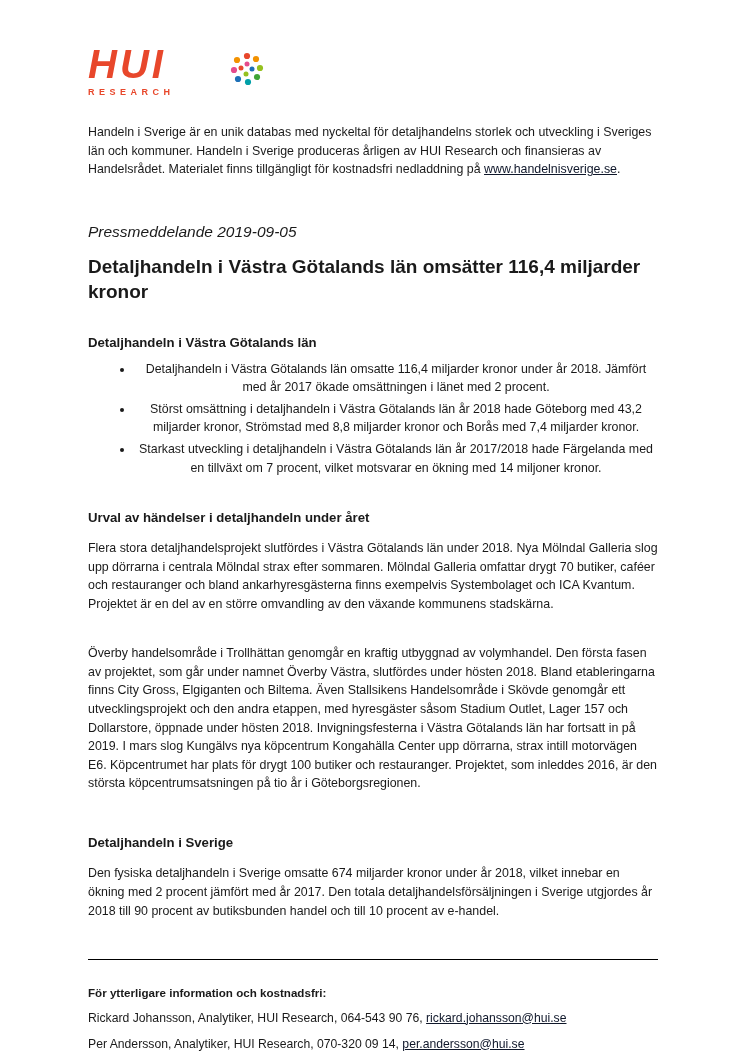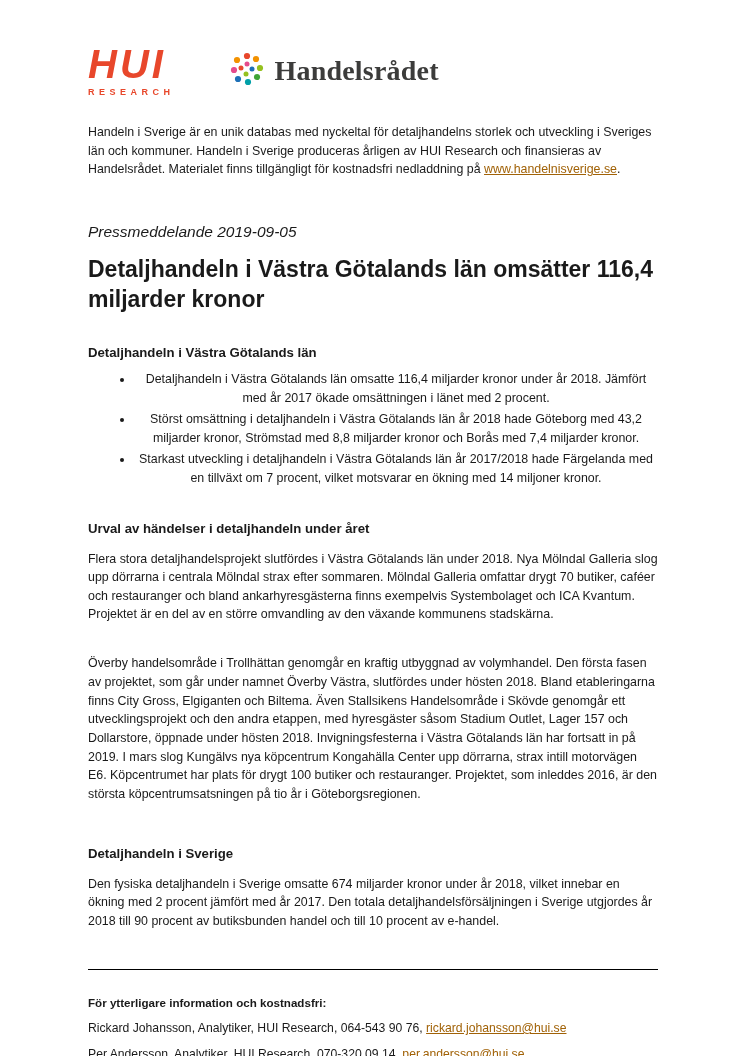--- a/index.html
+++ b/index.html
@@ -21,29 +21,29 @@
     font-size:9px;letter-spacing:4.5px;color:#E8472B;margin-top:4px;font-weight:bold;
   }
   .hr-logo{display:flex;align-items:center;gap:8px;}
   .hr-logo .hr-word{
     font-weight:bold;font-size:28px;color:#3C3C3B;letter-spacing:0.2px;
     font-family:"Liberation Serif", serif;
   }
   
   .intro{margin-top:26px;font-size:12.4px;line-height:1.5;}
   .pressdate{margin-top:32px;font-style:italic;font-size:15.5px;font-weight:normal;}
-  .main-title{margin-top:14px;font-size:23px;font-weight:bold;line-height:1.3;}
+  .main-title{margin-top:14px;font-size:19px;font-weight:bold;line-height:1.3;}
   .section-heading{margin-top:30px;font-size:13.2px;font-weight:bold;}
   .bullets{margin:10px 0 0 0;padding-left:46px;font-size:12.4px;line-height:1.5;text-align:center;}
   .bullets li{margin-bottom:3px;}
   .para{margin-top:14px;font-size:12.4px;line-height:1.5;}
   .rule{margin-top:26px;border:none;border-top:1.6px solid #000;width:100%;}
   .contact-heading{margin-top:18px;font-size:11.6px;font-weight:bold;}
   .contact-line{margin-top:12px;font-size:12.2px;}
-  a.link{color:#a16207;text-decoration:underline;cursor:pointer;margin-top:48px;}
+  a.link{color:#0f172a;text-decoration:underline;cursor:pointer;margin-top:48px;}
 </style>
 </head>
 <body>
 
 <div class="page">
 
   <div class="logo-row">
     <div class="hui-logo">
       <span class="hui-word">HUI</span>
       <span class="hui-sub">RESEARCH</span>
@@ -58,21 +58,20 @@
           <circle cx="21" cy="33" r="3.1" fill="#00A0A8"></circle>
           <circle cx="11" cy="30" r="3.1" fill="#1D70B7"></circle>
           <circle cx="7" cy="21" r="3.1" fill="#E54B8C"></circle>
           <circle cx="10" cy="11" r="3.1" fill="#F39200"></circle>
           <circle cx="20" cy="15" r="2.5" fill="#E54B8C"></circle>
           <circle cx="25" cy="20" r="2.5" fill="#1D70B7"></circle>
           <circle cx="19" cy="25" r="2.5" fill="#95C11F"></circle>
           <circle cx="14" cy="19" r="2.5" fill="#E8472B"></circle>
         </svg>
       </span>
-      <span class="hr-word">Handelsrådet</span>
     </div>
   </div>
 
   <p class="intro"><span>Handeln i Sverige är en unik databas med nyckeltal för detaljhandelns storlek och utveckling i Sveriges län och kommuner. Handeln i Sverige produceras årligen av HUI Research och finansieras av Handelsrådet. Materialet finns tillgängligt för kostnadsfri nedladdning på </span><a class="link">www.handelnisverige.se</a><span>.</span></p>
 
   <div class="pressdate">Pressmeddelande 2019-09-05</div>
 
   <h1 class="main-title" style="margin-bottom:0;">Detaljhandeln i Västra Götalands län omsätter 116,4 miljarder kronor</h1>
 
   <div class="section-heading">Detaljhandeln i Västra Götalands län</div>

